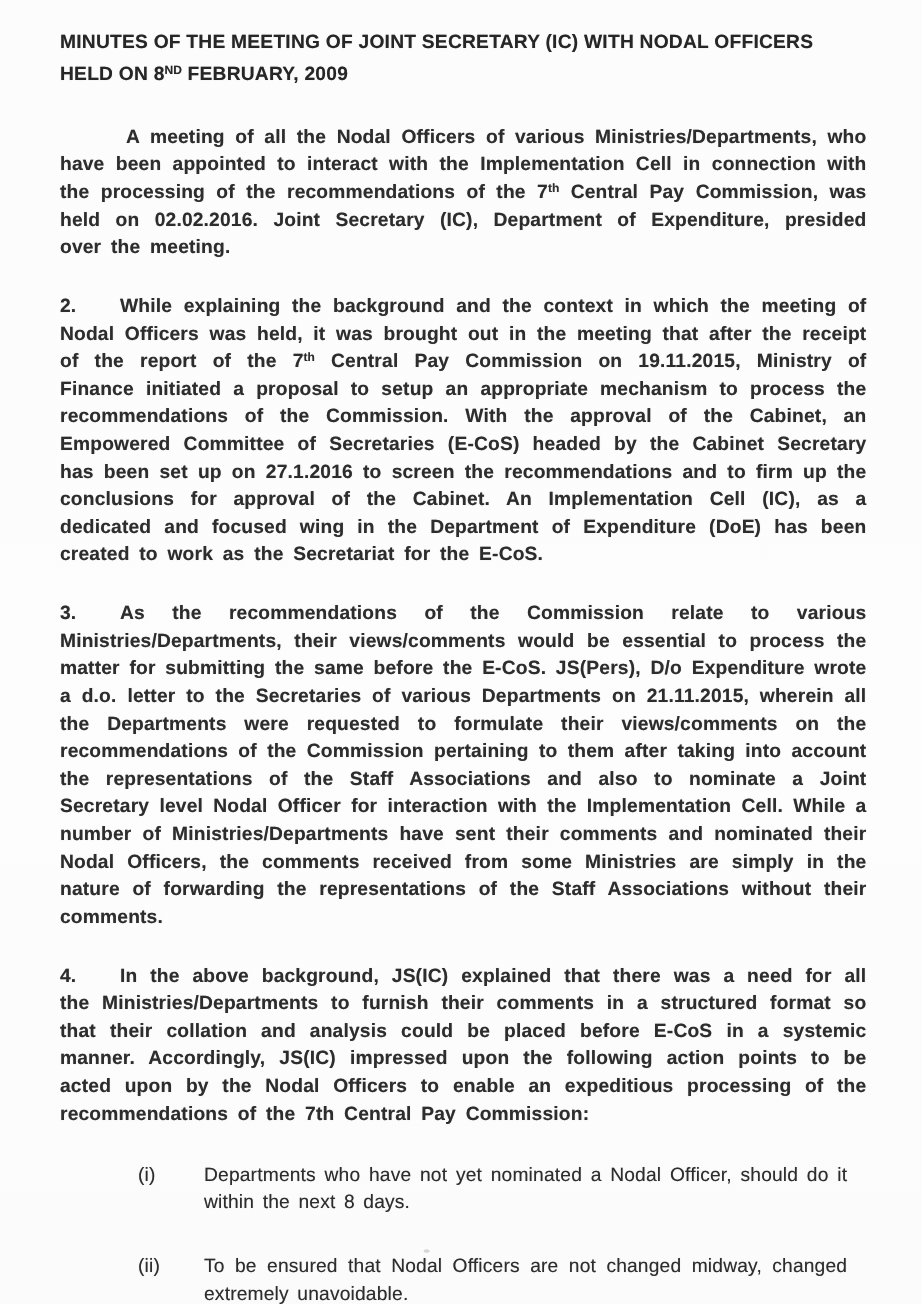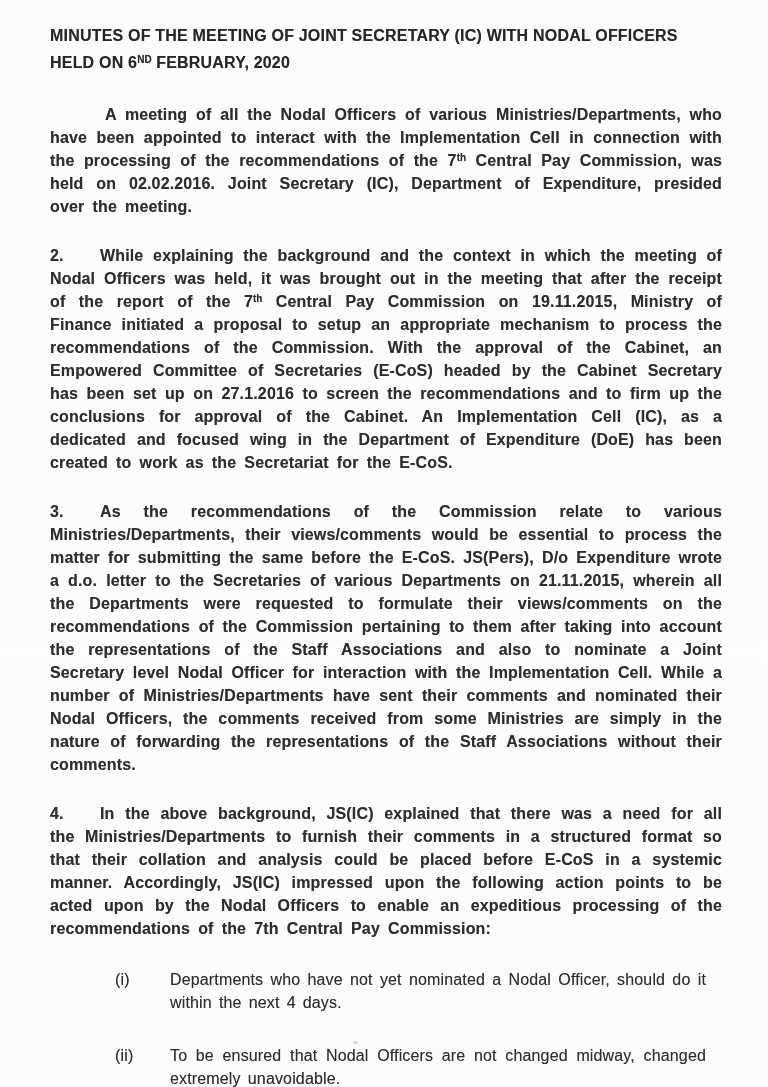--- a/index.html
+++ b/index.html
@@ -69,21 +69,21 @@
   }
 </style>
 </head>
 <body>
 
 <div class="page">
   <div class="content">
 
     <h1 class="doc-title">
       <span class="t-line">MINUTES OF THE MEETING OF JOINT SECRETARY (IC) WITH NODAL OFFICERS</span>
-      <span class="t-line"><span>HELD ON 6</span><sup>ND</sup><span> FEBRUARY, 2020</span></span>
+      <span class="t-line"><span>HELD ON 8</span><sup>ND</sup><span> FEBRUARY, 2009</span></span>
     </h1>
 
     <p class="body-para opening">
       <span><span>A meeting of all the Nodal Officers of various Ministries/Departments, who have been appointed to interact with the Implementation Cell in connection with the processing of the recommendations of the 7</span><sup>th</sup><span> Central Pay Commission, was held on 02.02.2016. Joint Secretary (IC), Department of Expenditure, presided over the meeting.</span></span>
     </p>
 
     <p class="body-para">
       <span class="pnum">2.</span><span><span>While explaining the background and the context in which the meeting of Nodal Officers was held, it was brought out in the meeting that after the receipt of the report of the 7</span><sup>th</sup><span> Central Pay Commission on 19.11.2015, Ministry of Finance initiated a proposal to setup an appropriate mechanism to process the recommendations of the Commission. With the approval of the Cabinet, an Empowered Committee of Secretaries (E-CoS) headed by the Cabinet Secretary has been set up on 27.1.2016 to screen the recommendations and to firm up the conclusions for approval of the Cabinet. An Implementation Cell (IC), as a dedicated and focused wing in the Department of Expenditure (DoE) has been created to work as the Secretariat for the E-CoS.</span></span>
     </p>
 
@@ -91,21 +91,21 @@
       <span class="pnum">3.</span><span><span>As the recommendations of the Commission relate to various Ministries/Departments, their views/comments would be essential to process the matter for submitting the same before the E-CoS. JS(Pers), D/o Expenditure wrote a d.o. letter to the Secretaries of various Departments on 21.11.2015, wherein all the Departments were requested to formulate their views/comments on the recommendations of the Commission pertaining to them after taking into account the representations of the Staff Associations and also to nominate a Joint Secretary level Nodal Officer for interaction with the Implementation Cell. While a number of Ministries/Departments have sent their comments and nominated their Nodal Officers, the comments received from some Ministries are simply in the nature of forwarding the representations of the Staff Associations without their comments.</span></span>
     </p>
 
     <p class="body-para">
       <span class="pnum">4.</span><span><span>In the above background, JS(IC) explained that there was a need for all the Ministries/Departments to furnish their comments in a structured format so that their collation and analysis could be placed before E-CoS in a systemic manner. Accordingly, JS(IC) impressed upon the following action points to be acted upon by the Nodal Officers to enable an expeditious processing of the recommendations of the 7th Central Pay Commission:</span></span>
     </p>
 
     <div class="action-points">
       <div class="ap">
         <span class="ap-marker">(i)</span>
-        <span class="ap-text">Departments who have not yet nominated a Nodal Officer, should do it within the next 4 days.</span>
+        <span class="ap-text">Departments who have not yet nominated a Nodal Officer, should do it within the next 8 days.</span>
       </div>
       <div class="ap">
         <span class="ap-marker">(ii)</span>
         <span class="ap-text">To be ensured that Nodal Officers are not changed midway, changed extremely unavoidable.</span>
       </div>
     </div>
 
   </div>
   <div class="speck"></div>
 </div>

